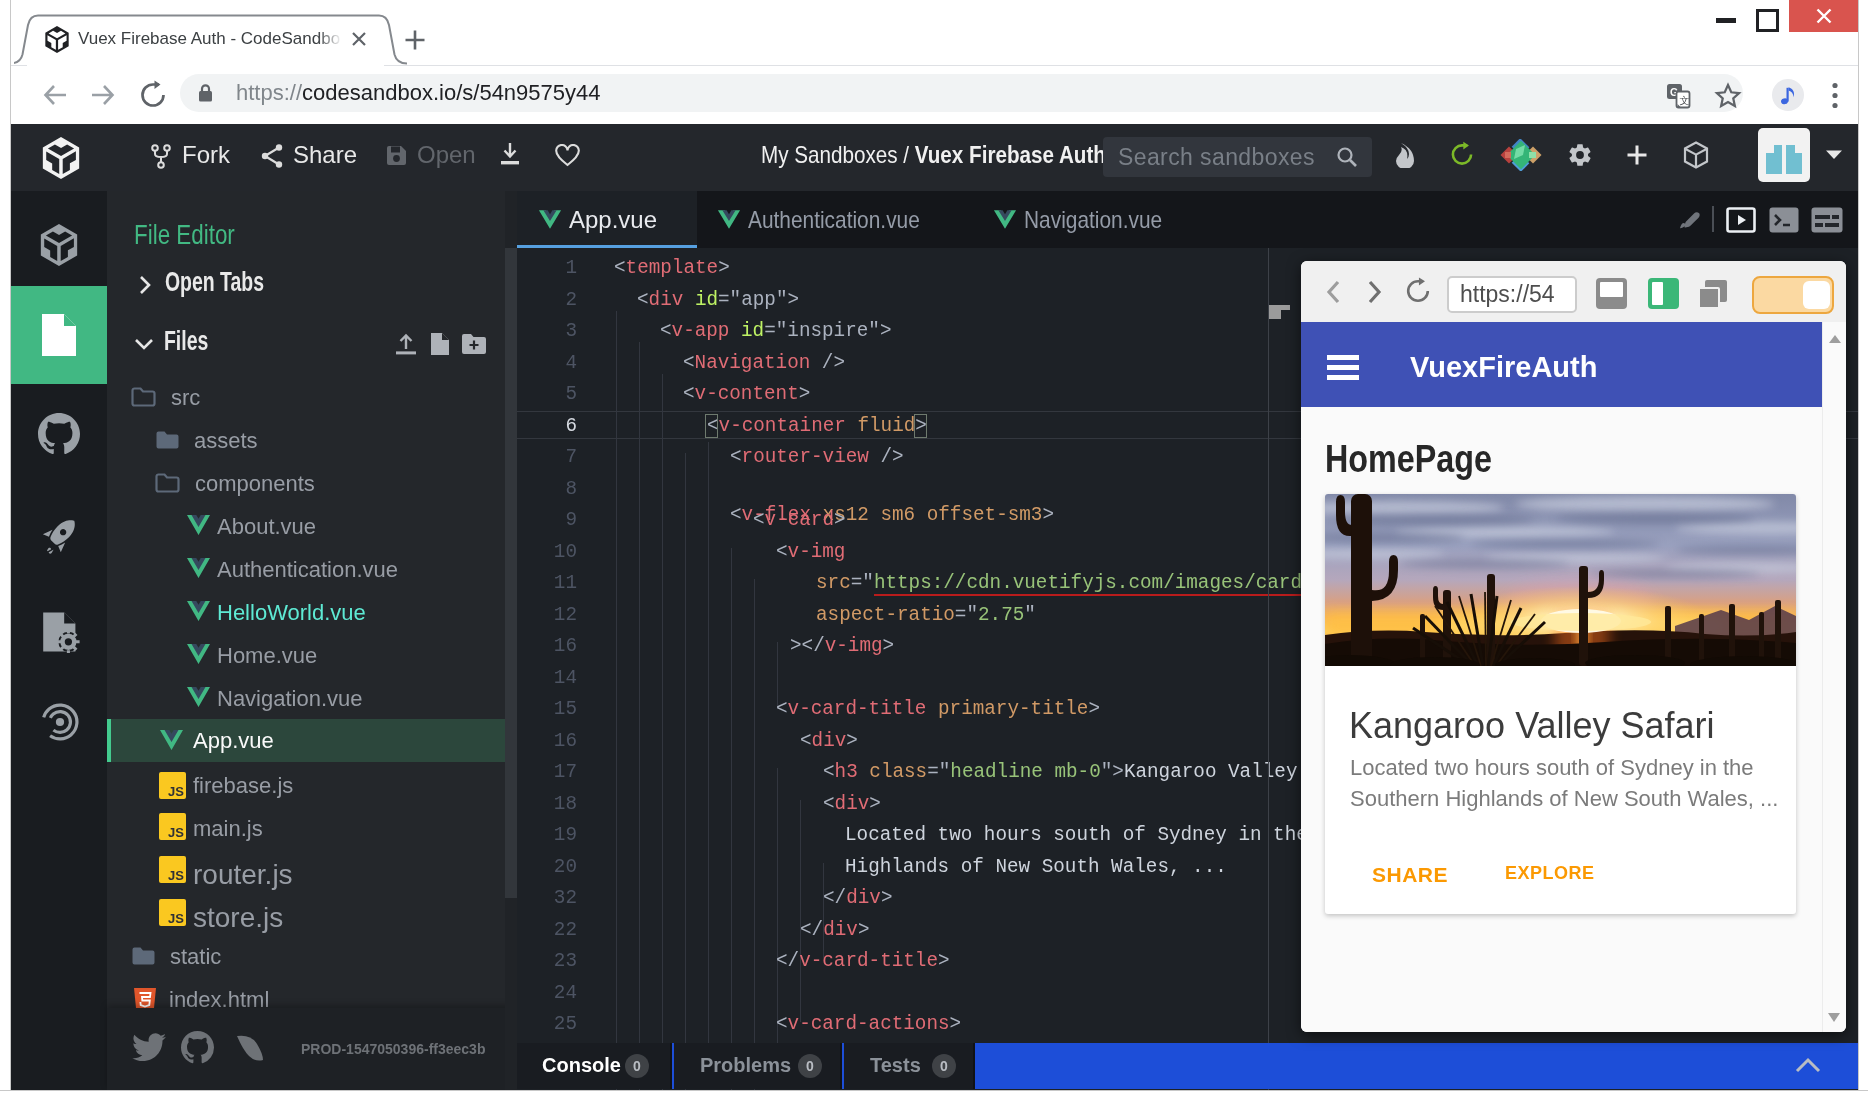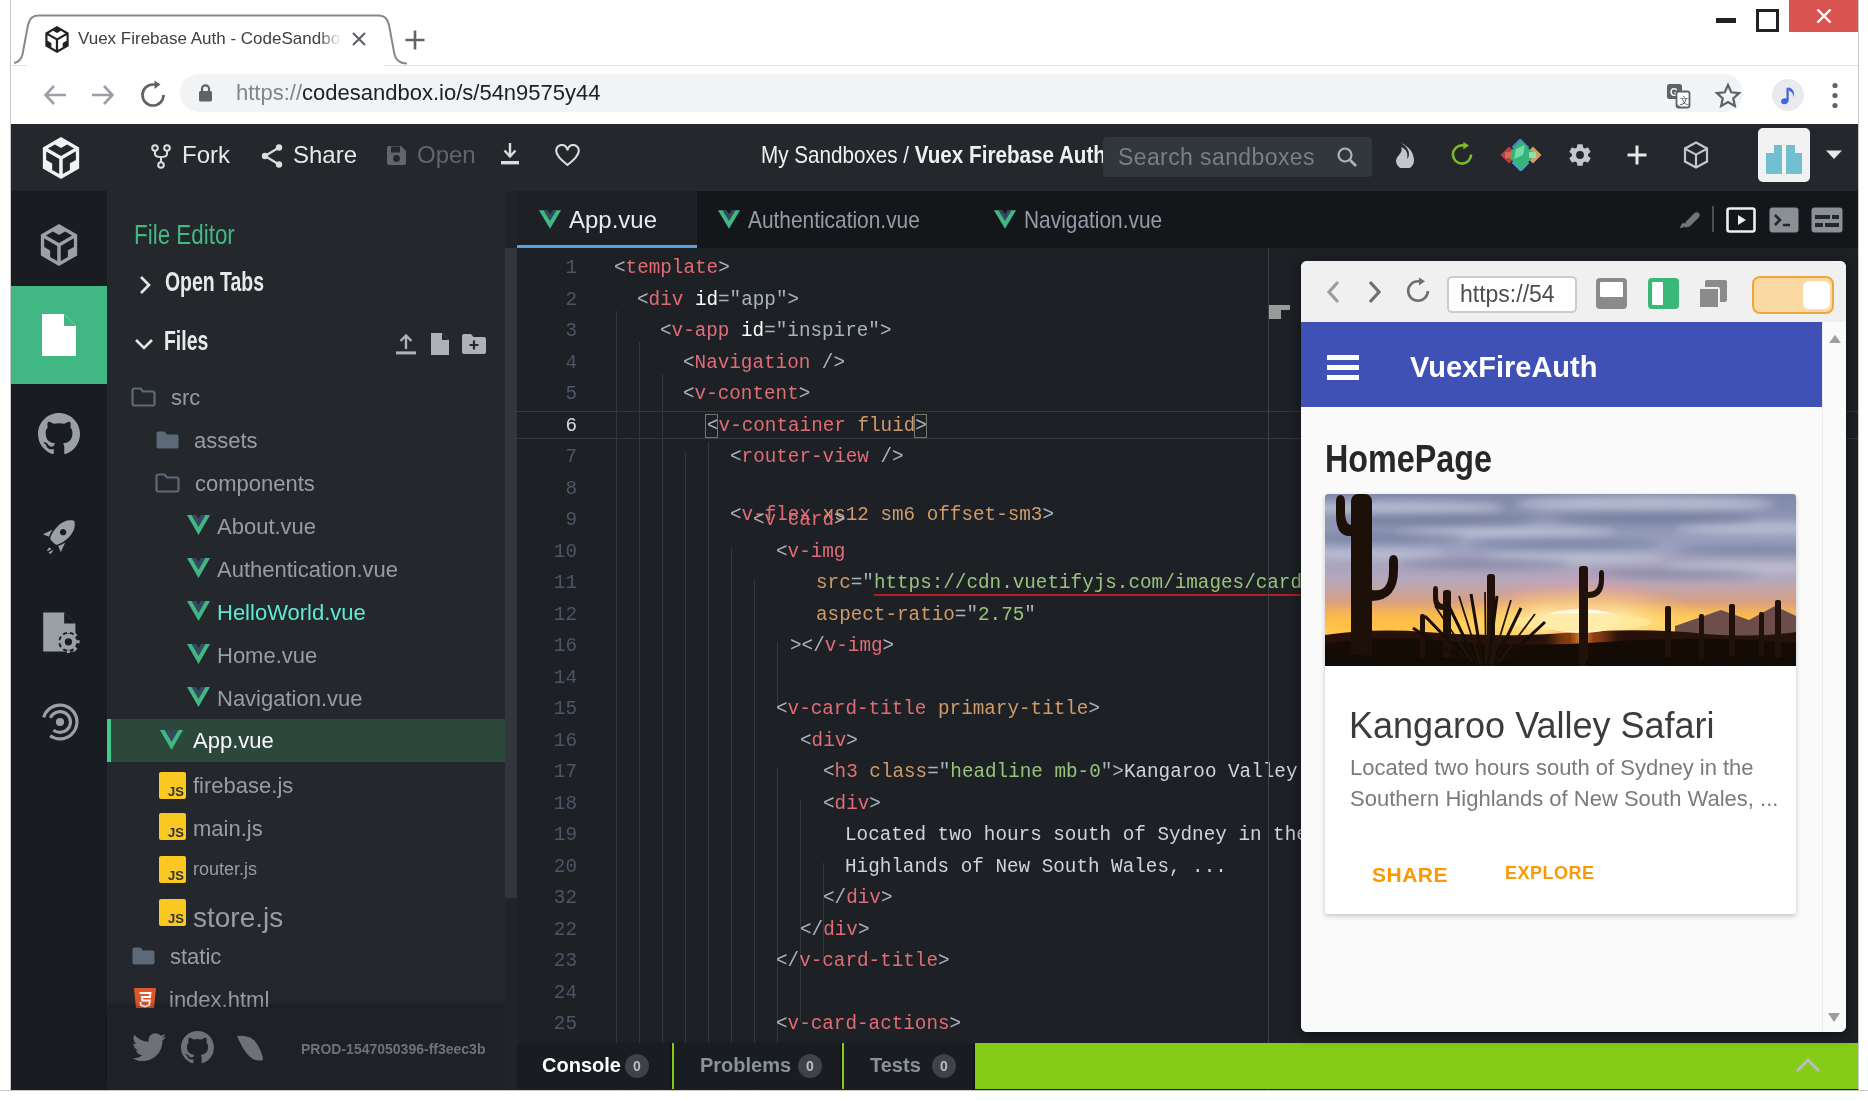--- a/index.html
+++ b/index.html
@@ -14,31 +14,31 @@
   #urlpill { position:absolute; left:169px; top:8px; width:1563px; height:38px; background:#f1f3f4; border-radius:19px; }
 
   
   #csheader { position:absolute; left:11px; top:124px; width:1847px; height:67px; background:#24272c; }
 
   
   #sidebar { position:absolute; left:11px; top:191px; width:96px; height:899px; background:#191c20; }
   #explorer { position:absolute; left:107px; top:191px; width:410px; height:899px; background:#24272b; }
   #editor { position:absolute; left:517px; top:191px; width:1341px; height:899px; background:#1d2126; }
   #tabbar { position:absolute; left:0; top:0; width:1341px; height:57px; background:#14161a; }
-  #console { position:absolute; left:517px; top:1043px; width:1341px; height:46px; background:#84cc16; }
+  #console { position:absolute; left:517px; top:1043px; width:1341px; height:46px; background:#1d4ed8; }
 
   
   #bleft { position:absolute; left:0; top:0; width:11px; height:1101px; background:#fff; border-right:1px solid #c8c8c8; }
   #bright { position:absolute; left:1858px; top:0; width:10px; height:1101px; background:#fff; border-left:1px solid #c8c8c8;}
   #bbottom { position:absolute; left:0; top:1090px; width:1868px; height:11px; background:#fff; border-top:1px solid #c8c8c8;}
 
   
   .cl { position:absolute; white-space:pre; font-family:"Liberation Mono", monospace; font-size:19.3px; line-height:31.5px; height:31.5px; }
   .w { color:#abb2bf; } .r { color:#e06c75; } .o { color:#d19a66; }
-  .b { color:#ffffff; } .g { color:#98c379; } .t { color:#ced4dd; }
+  .b { color:#bef264; } .g { color:#98c379; } .t { color:#ced4dd; }
   .ln { position:absolute; width:60px; text-align:right; font-family:"Liberation Mono", monospace; font-size:19.3px; line-height:31.5px; color:#4d5463; }
   .guide { position:absolute; width:1px; background:#32363f; }
 
   
   #preview { position:absolute; left:1301px; top:261px; width:545px; height:771px; background:#fafafa; border-radius:6px; box-shadow:0 3px 14px rgba(0,0,0,.55); overflow:hidden; }
 </style>
 </head>
 <body>
 <div id="win">
   <div id="titlebar">
@@ -341,21 +341,21 @@
         <span style="position:absolute;right:2px;bottom:0px;font-size:13px;font-weight:bold;color:#2f3136;">JS</span>
       </div>
     <div class="abs" style="left:86px;top:582px;font-size:22px;color:#989da5;">firebase.js</div>
     <div class="abs" style="left:52px;top:622px;width:27px;height:27px;background:#fac820;border-radius:2px;">
         <span style="position:absolute;right:2px;bottom:0px;font-size:13px;font-weight:bold;color:#2f3136;">JS</span>
       </div>
     <div class="abs" style="left:86px;top:625px;font-size:22px;color:#989da5;">main.js</div>
     <div class="abs" style="left:52px;top:665px;width:27px;height:27px;background:#fac820;border-radius:2px;">
         <span style="position:absolute;right:2px;bottom:0px;font-size:13px;font-weight:bold;color:#2f3136;">JS</span>
       </div>
-    <div class="abs" style="left:86px;top:668px;font-size:18px;color:#989da5;">router.js</div>
+    <div class="abs" style="left:86px;top:668px;font-size:28px;color:#989da5;">router.js</div>
     <div class="abs" style="left:52px;top:708px;width:27px;height:27px;background:#fac820;border-radius:2px;">
         <span style="position:absolute;right:2px;bottom:0px;font-size:13px;font-weight:bold;color:#2f3136;">JS</span>
       </div>
     <div class="abs" style="left:86px;top:711px;font-size:28px;color:#989da5;">store.js</div>
 
     <svg class="abs" style="left:24px;top:755px;" width="25" height="20" viewBox="0 0 25 20">
       <path d="M1.5 3.5 a2 2 0 0 1 2-2 h6 l2.5 3 H21.5 a2 2 0 0 1 2 2 V16.5 a2 2 0 0 1 -2 2 H3.5 a2 2 0 0 1 -2-2 Z" fill="#5d6979"></path>
     </svg>
     <div class="abs" style="left:63px;top:753px;font-size:22px;color:#989da5;">static</div>
 

